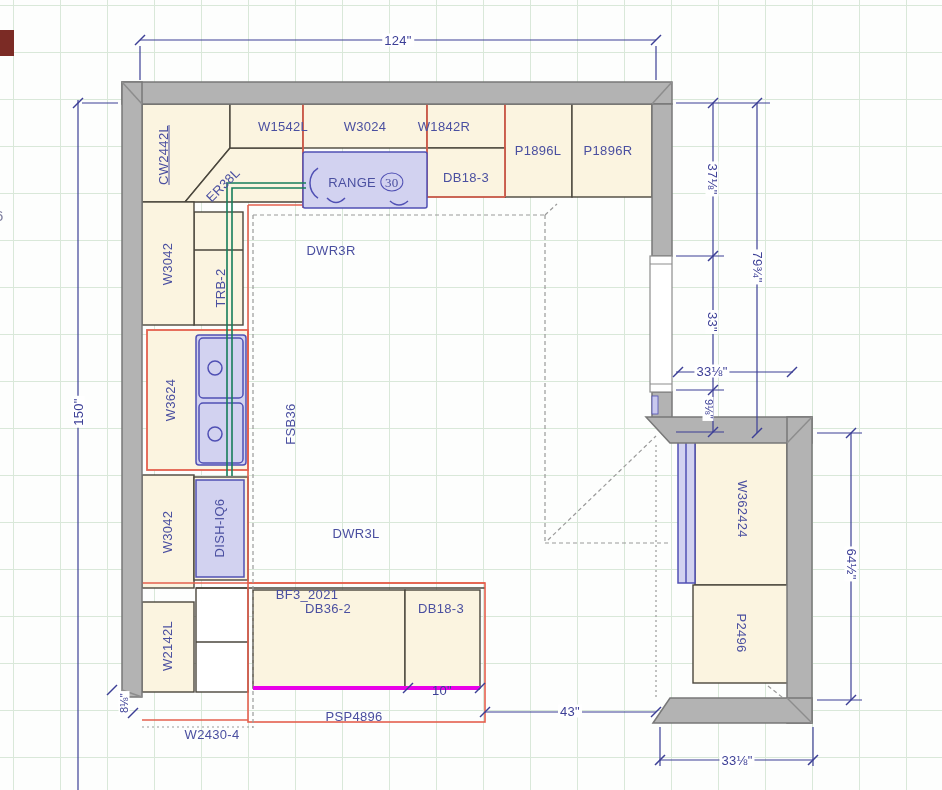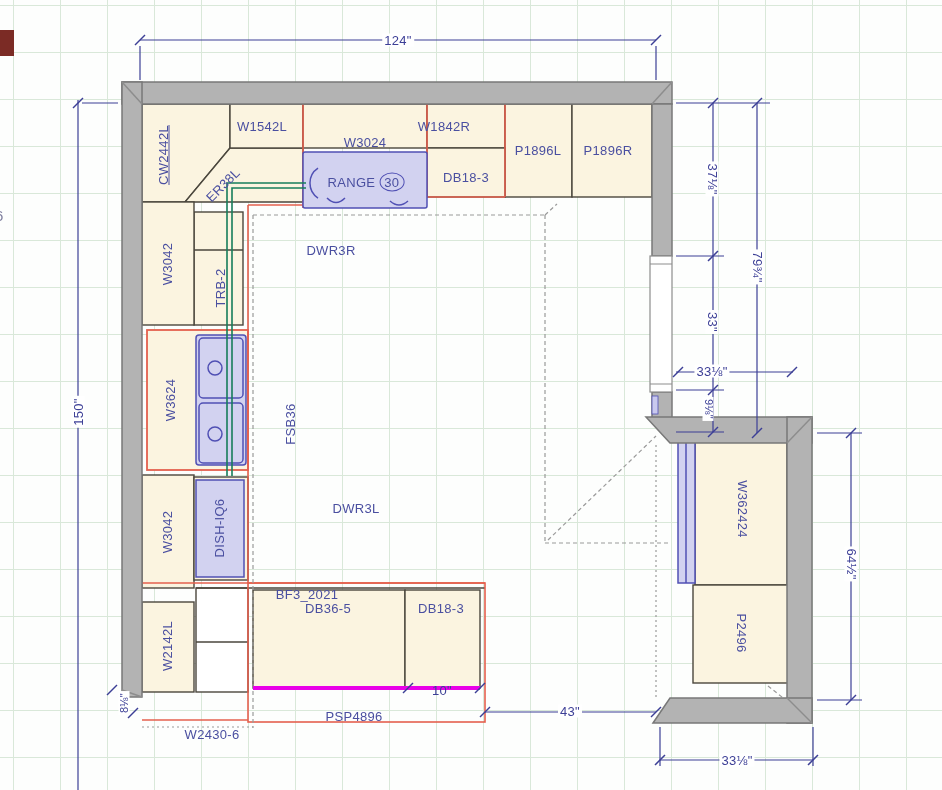--- a/index.html
+++ b/index.html
@@ -19,21 +19,21 @@
     transform:translate(-50%,-50%);letter-spacing:.3px;line-height:1;
   }
   .r90{transform:translate(-50%,-50%) rotate(90deg);}
   .rm90{transform:translate(-50%,-50%) rotate(-90deg);}
   .rm45{transform:translate(-50%,-50%) rotate(-45deg);}
   .dim{color:#3c3f96;background:#fff;padding:0 2px;}
   .nobg{background:transparent;}
   .sm{font-size:11px;}
   .u{text-decoration:underline;}
   .range-lbl{display:flex;align-items:center;gap:4px;justify-content:center;}
-  .circled{border:1.5px solid #5050b4;border-radius:50%;padding:2px 4px;}
+  .circled{border:1.5px solid #5050b4;border-radius:50%;padding:2px 4px;font-family:Liberation Serif, serif;}
   .artifact{position:absolute;background:#7b2b25;}
   .frag{position:absolute;color:#7f7f9f;font-size:15px;}
 </style>
 </head>
 <body>
 
 <div id="canvas">
 
   <svg width="942" height="790" viewBox="0 0 942 790">
 
@@ -172,41 +172,41 @@
       <line x1="403" y1="693" x2="413" y2="683"></line>
         <line x1="475" y1="693" x2="485" y2="683"></line>
       <line x1="655" y1="765" x2="665" y2="755"></line>
         <line x1="808" y1="765" x2="818" y2="755"></line>
       <line x1="107" y1="695" x2="117" y2="685"></line>
         <line x1="128" y1="718" x2="138" y2="708"></line>
     </g>
   </svg>
 
   <div class="lbl rm90 u" style="left:163px;top:155px">CW2442L</div>
-  <div class="lbl" style="left:262px;top:126px">W1542L</div>
-  <div class="lbl" style="left:365px;top:142px">W3024</div>
+  <div class="lbl" style="left:283px;top:126px">W1542L</div>
+  <div class="lbl" style="left:365px;top:126px">W3024</div>
   <div class="lbl" style="left:444px;top:126px">W1842R</div>
   <div class="lbl" style="left:538px;top:150px">P1896L</div>
   <div class="lbl" style="left:608px;top:150px">P1896R</div>
   <div class="lbl" style="left:466px;top:177px">DB18-3</div>
   <div class="lbl rm45" style="left:223px;top:185px">ER38L</div>
   <div class="lbl rm90" style="left:167px;top:264px">W3042</div>
   <div class="lbl rm90" style="left:220px;top:288px">TRB-2</div>
   <div class="lbl rm90" style="left:170px;top:400px">W3624</div>
   <div class="lbl rm90" style="left:290px;top:424px">FSB36</div>
   <div class="lbl" style="left:331px;top:250px">DWR3R</div>
-  <div class="lbl" style="left:356px;top:508px">DWR3L</div>
+  <div class="lbl" style="left:356px;top:533px">DWR3L</div>
   <div class="lbl rm90" style="left:167px;top:532px">W3042</div>
   <div class="lbl rm90" style="left:219px;top:528px">DISH-IQ6</div>
   <div class="lbl" style="left:307px;top:594px">BF3_2021</div>
   <div class="lbl rm90" style="left:167px;top:646px">W2142L</div>
-  <div class="lbl" style="left:328px;top:608px">DB36-5</div>
+  <div class="lbl" style="left:328px;top:608px">DB36-2</div>
   <div class="lbl" style="left:441px;top:608px">DB18-3</div>
   <div class="lbl" style="left:354px;top:716px">PSP4896</div>
-  <div class="lbl" style="left:212px;top:734px">W2430-6</div>
+  <div class="lbl" style="left:212px;top:734px">W2430-4</div>
   <div class="lbl r90" style="left:742px;top:509px">W362424</div>
   <div class="lbl r90" style="left:741px;top:633px">P2496</div>
 
   <div class="lbl range-lbl" style="left:366px;top:182px">
     <span>RANGE</span>
     <span class="circled">30</span>
   </div>
 
   <div class="lbl dim" style="left:398px;top:40px">124"</div>
   <div class="lbl dim rm90" style="left:78px;top:412px">150"</div>

